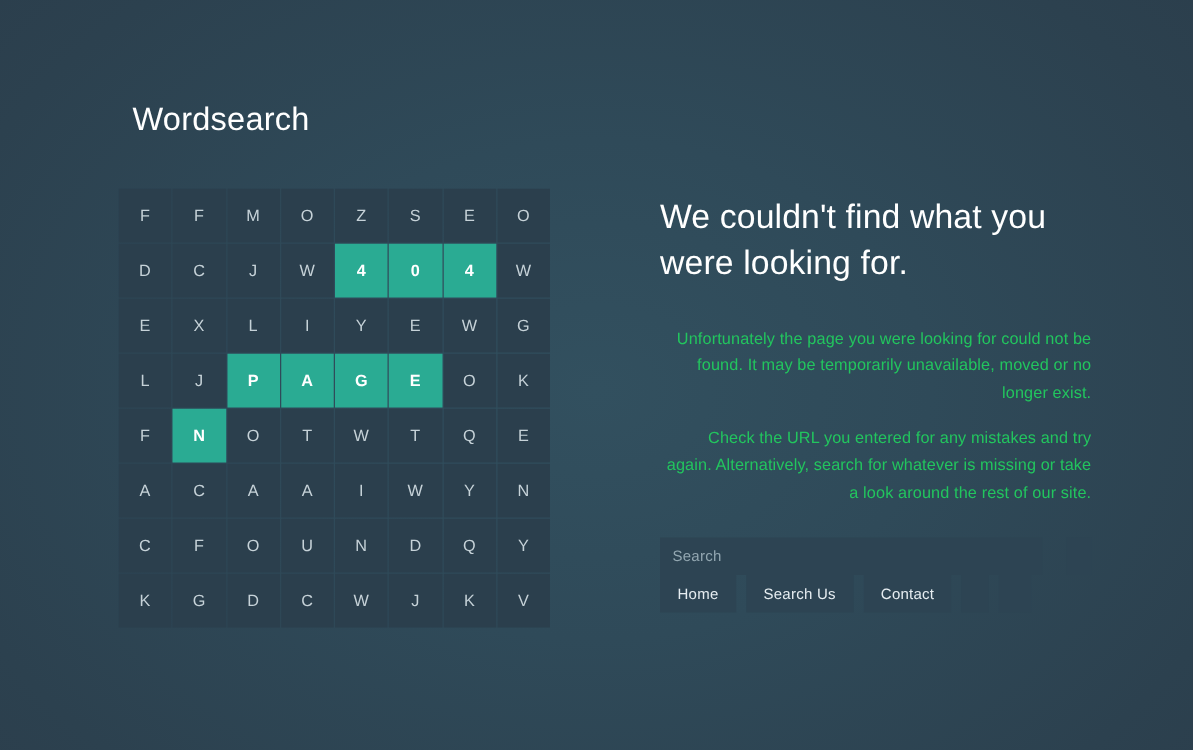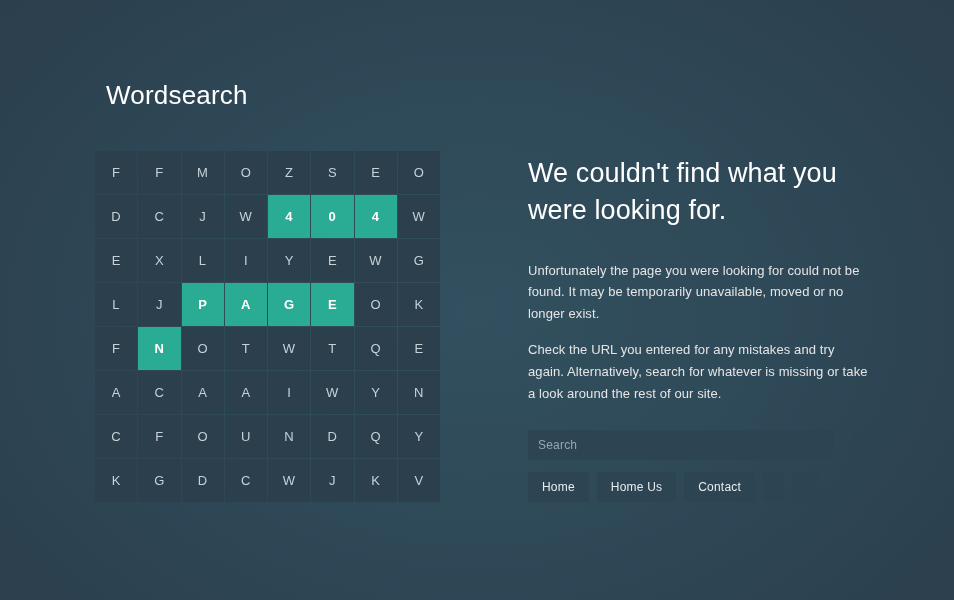--- a/index.html
+++ b/index.html
@@ -79,22 +79,23 @@
     font-weight: 400;
     line-height: 1.38;
     color: #ffffff;
     letter-spacing: 0.1px;
   }
 
   .body-copy {
     margin-top: 30px;
     font-size: 13px;
     line-height: 1.68;
-    color: #e5e5e5;
+    color: #22c55e;
     letter-spacing: 0.1px;
+    text-align: right;
   }
   .body-copy p + p { margin-top: 14px; }
 
   
   .search-row {
     margin-top: 26px;
     display: flex;
     align-items: stretch;
     gap: 19px;
   }
@@ -117,21 +118,21 @@
     width: 30px;
     height: 30px;
     background: #2d4453;
     border: none;
     cursor: pointer;
     display: block;
   }
 
   
   .nav-row {
-    margin-top: 12px;
+    margin-top: 0;
     display: flex;
     align-items: flex-start;
     gap: 8px;
   }
 
   .nav-btn {
     height: 30px;
     background: #2d4453;
     border: none;
     color: #e6edf1;
@@ -239,21 +240,21 @@
       <p>Check the URL you entered for any mistakes and try again. Alternatively, search for whatever is missing or take a look around the rest of our site.</p>
     </div>
 
     <div class="search-row">
       <input class="search-input" type="text" placeholder="Search" style="">
       <button class="icon-box"></button>
     </div>
 
     <div class="nav-row" id="nav-row">
         <button class="nav-btn">Home</button>
-        <button class="nav-btn">Home Us</button>
+        <button class="nav-btn">Search Us</button>
         <button class="nav-btn">Contact</button>
         <button class="nav-icon-box"></button>
         <button class="nav-icon-box wide"></button>
       </div>
 
   </div>
 
 </div>
 
 </body></html>

